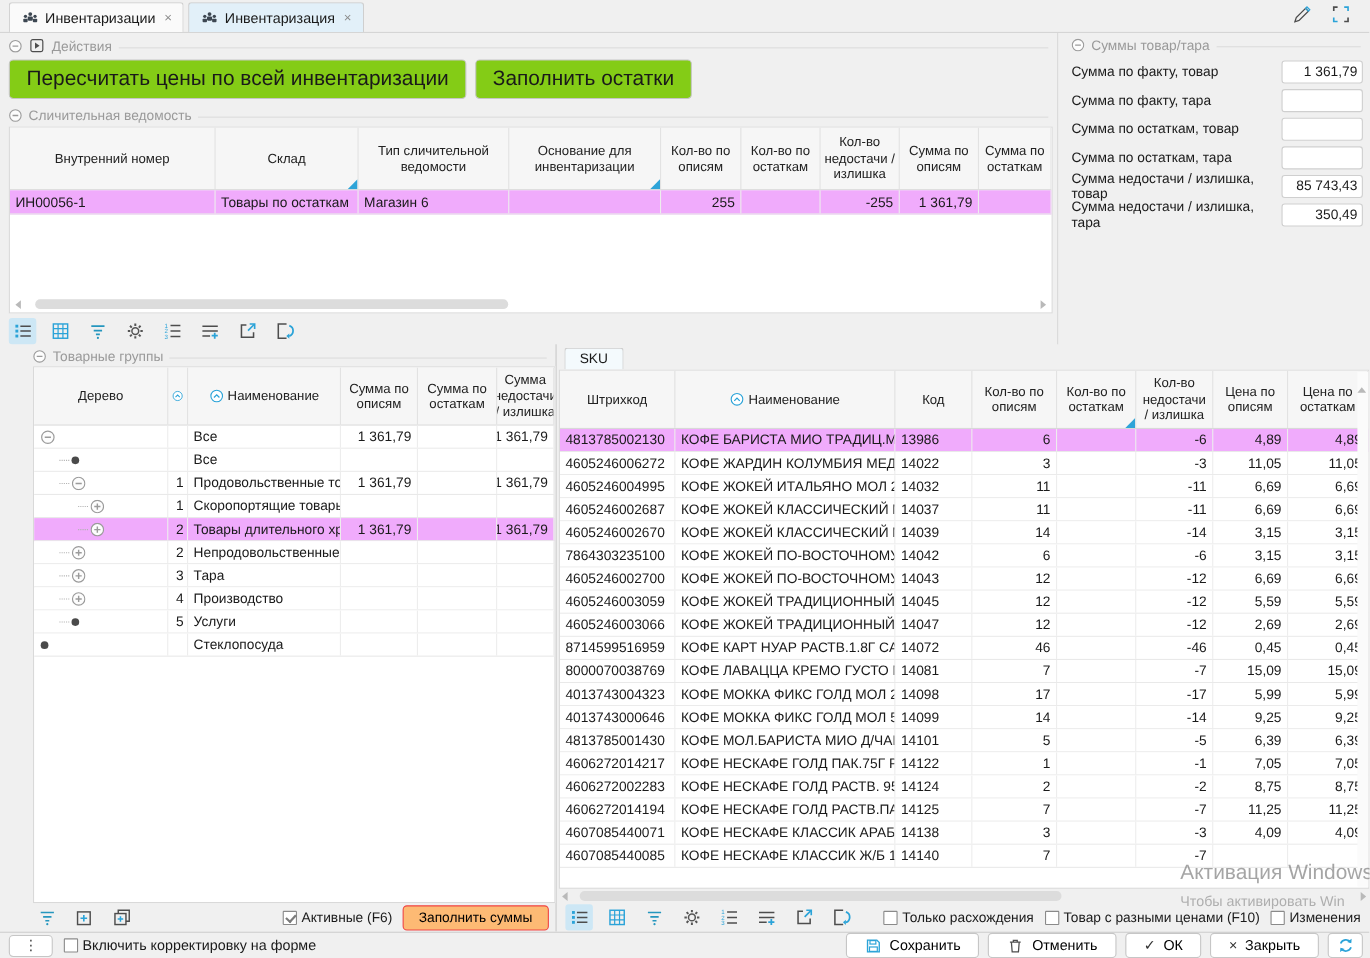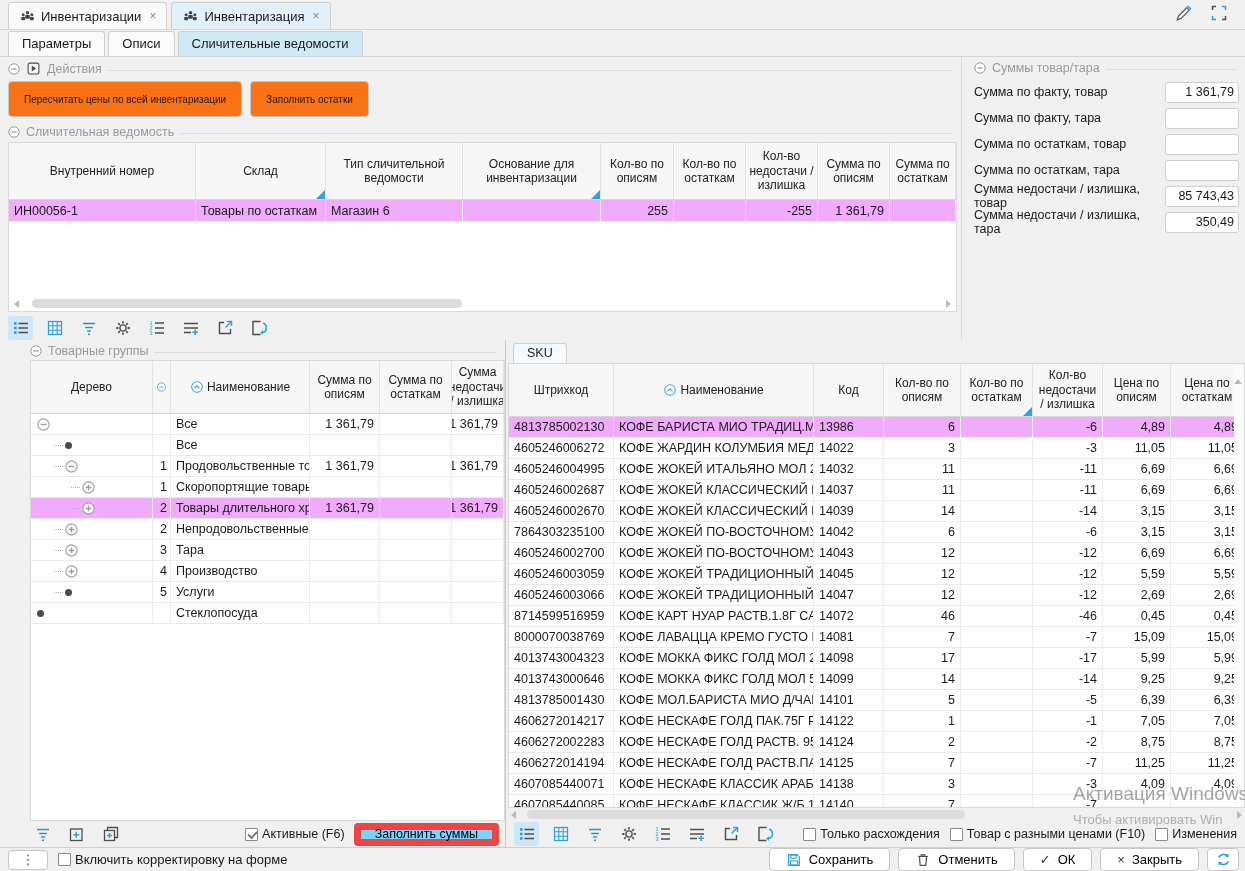--- a/index.html
+++ b/index.html
@@ -17,21 +17,21 @@
 
   
   .subtabs { height:27px; display:flex; align-items:flex-end; padding-left:8px; background:#f0f0f0; border-bottom:1px solid #d5d5d5; flex:none; }
   .stab { padding:4px 13px 5px; border:1px solid #cfcfcf; border-bottom:none; border-radius:3px 3px 0 0; background:#fafafa; margin-right:3px; font-size:13px; }
   .stab.active { background:#cfe9f7; }
 
   
   .group-hdr { display:flex; align-items:center; gap:6px; color:#9a9a9a; font-size:12.5px; padding:4px 8px 2px; }
   .group-hdr .line { flex:1; border-top:1px solid #dcdcdc; margin-top:3px; }
 
-  .btn { background:#f97316; border:1px solid #c6c6c6; border-radius:4px; height:25px; padding:17px 15px; font-size:10px; display:inline-flex; align-items:center; justify-content:center; white-space:nowrap; color:#1a1a1a; }
+  .btn { background:#84cc16; border:1px solid #c6c6c6; border-radius:4px; height:25px; padding:17px 15px; font-size:19px; display:inline-flex; align-items:center; justify-content:center; white-space:nowrap; color:#1a1a1a; }
 
   
   .top-region { height:283px; display:flex; flex:none; }
   .left-top { width:962px; flex:none; border-right:1px solid #d9d9d9; display:flex; flex-direction:column; }
   .actions-buttons { display:flex; gap:8px; padding:3px 8px 4px; }
   .right-top { flex:1; display:flex; flex-direction:column; padding-left:4px; }
   .fields { padding:2px 6px 0 8px; }
   .field { display:flex; align-items:center; height:26px; }
   .field .flabel { flex:1; font-size:12.5px; }
   .field .inp { width:74px; height:21px; border:1px solid #cfcfcf; border-radius:3px; background:#fff; text-align:right; padding:2px 4px 0; font-size:12.5px; overflow:hidden; white-space:nowrap; }
@@ -68,21 +68,21 @@
   .tbi svg { width:18px; height:18px; }
 
   
   .bottom-region { flex:1; display:flex; min-height:0; }
   .groups-panel { width:506px; flex:none; display:flex; flex-direction:column; border-right:1px solid #c9c9c9;padding-left:22px; }
   .tree-box { flex:1; margin-left:8px; border:1px solid #d9d9d9; background:#fff; overflow:hidden; }
   .tree-box .thead { height:53px; }
   .tree-box .trow { height:21px; }
   .tree-footer { height:26px; flex:none; display:flex; align-items:center; gap:9px; padding:0 6px 0 8px; }
   .tree-footer .spacer { flex:1; }
-  .small-btn { background:#7dd3fc; border:7px solid #ef4444; border-radius:4px; height:23px; padding:0 14px; font-size:12.5px; display:inline-flex; align-items:center; }
+  .small-btn { background:#fdba74; border:1px solid #ef4444; border-radius:4px; height:23px; padding:0 14px; font-size:12.5px; display:inline-flex; align-items:center; }
 
   .stub { width:9px; border-top:1px dotted #b3b3b3; margin-right:2px; flex:none; }
   .exp { width:13px; height:13px; flex:none; }
   .leafdot { width:7px; height:7px; border-radius:50%; background:#4a4a4a; flex:none; }
 
   .sku-panel { flex:1; display:flex; flex-direction:column; margin-left:2px; min-width:0; }
   .sku-tabrow { height:23px; flex:none; display:flex; align-items:flex-end; padding-left:5px; }
   .sku-tab { padding:2px 13px 3px; border:1px solid #cfcfcf; border-bottom:none; border-radius:3px 3px 0 0; background:#f4fafd; font-size:12.5px; }
   .sku-box { flex:1; border:1px solid #d9d9d9; background:#fff; overflow:hidden; position:relative; }
   .sku-box .thead { height:53px; }
@@ -246,25 +246,20 @@
           </svg>
         </span>
       <span class="icon-btn">
           <svg width="18" height="18">
             <use href="#i-fullscreen"></use>
           </svg>
         </span>
     </div>
   </div>
 
-  <div class="subtabs">
-    <div class="stab">Параметры</div>
-    <div class="stab">Описи</div>
-    <div class="stab active">Сличительные ведомости</div>
-  </div>
 
   <div class="top-region">
     <div class="left-top">
       <div class="group-hdr">
         <svg class="collapse" width="12" height="12">
             <use href="#i-minusc"></use>
           </svg>
         <svg width="15" height="15">
             <use href="#i-playbox"></use>
           </svg>

